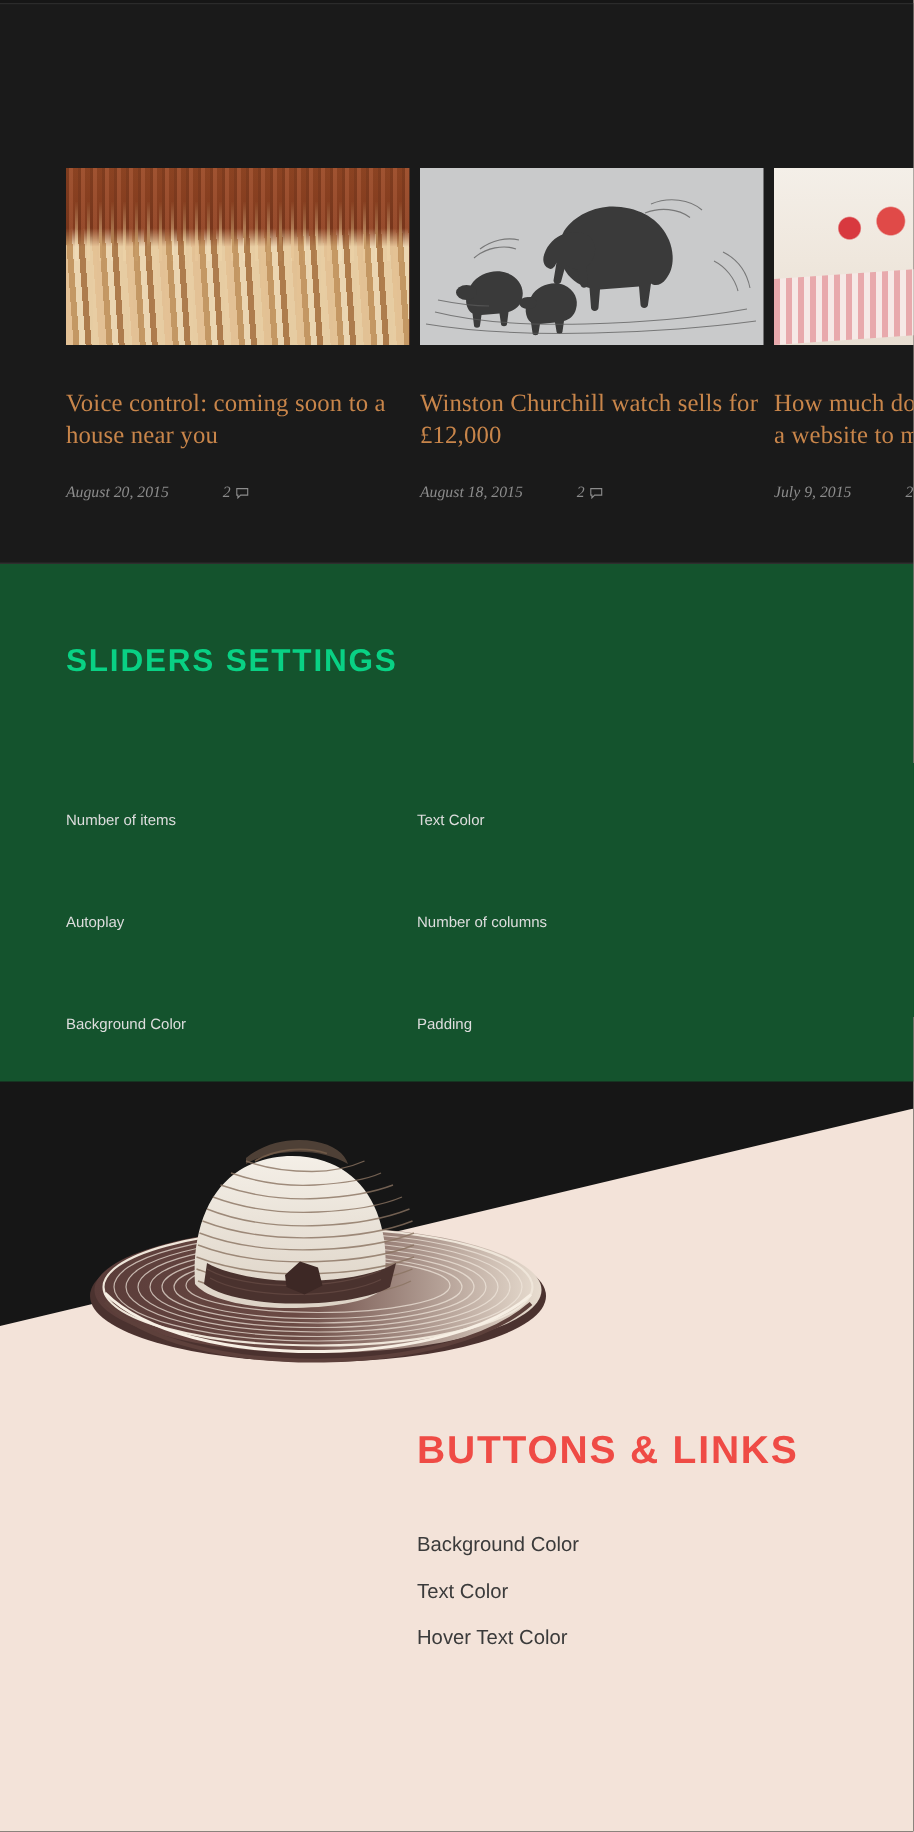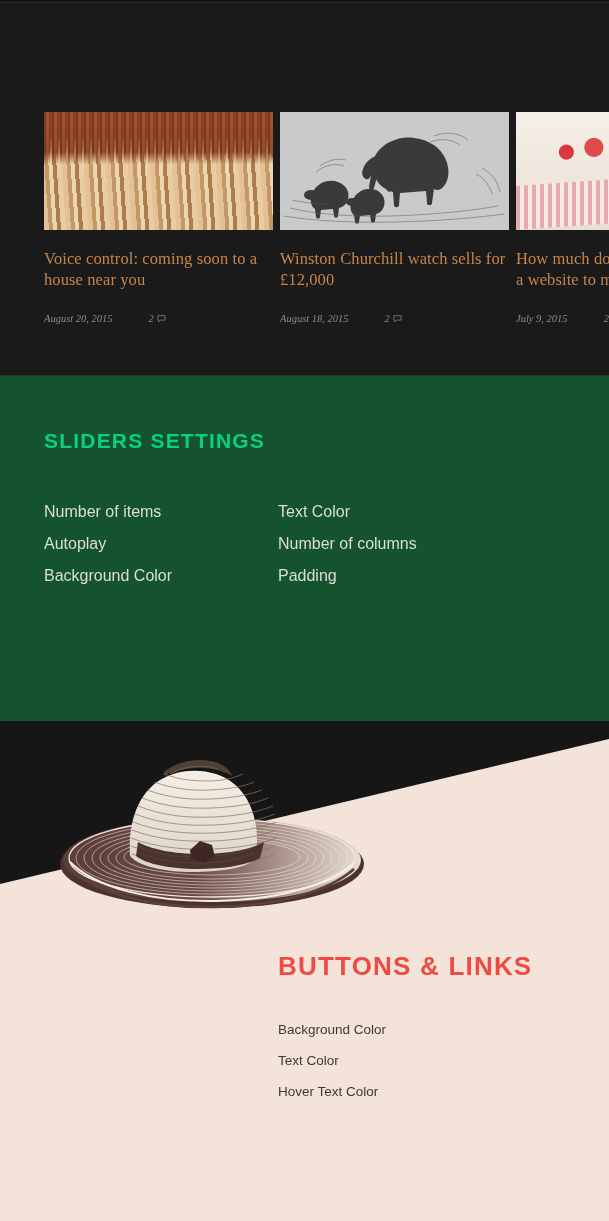--- a/index.html
+++ b/index.html
@@ -76,21 +76,21 @@
       radial-gradient(circle at 86% 22%, #f2a413 0 16px, transparent 17px),
       linear-gradient(180deg,#f4efe8 0%,#efe7dd 52%,#e8ded2 100%);
   }
   .thumb-breakfast .napkin{
     position:absolute;left:0;bottom:0;width:100%;height:44px;
     background:repeating-linear-gradient(90deg,#e8a9ac 0 4px,#f6e9e6 4px 8px);
     transform:skewY(-4deg);transform-origin:left bottom;
   }
 
   .post-title{
-    margin-top:18px;
+    margin-top:28px;
     font-family:"Liberation Serif", serif;
     font-size:16.5px;line-height:21px;
     color:#c8854a;
     letter-spacing:.1px;
   }
   .post-meta{
     margin-top:23px;
     display:flex;align-items:center;gap:36px;
     font-family:"Liberation Serif", serif;
     font-style:italic;font-size:10.5px;
@@ -108,21 +108,21 @@
     font-size:21px;font-weight:bold;letter-spacing:1.2px;line-height:31px;
     color:#09d184;text-transform:uppercase;
   }
   .settings-cols{
     position:absolute;left:44px;top:128px;width:520px;display:flex;
   }
   .settings-col{display:flex;flex-direction:column;}
   .settings-col.left{width:234px;gap:16px;}
   .settings-col.right{width:234px;gap:16px;}
   .settings-item{
-    font-size:16px;color:#dddddd;line-height:16px;white-space:nowrap;
+    font-size:10px;color:#dddddd;line-height:16px;white-space:nowrap;margin-top:36px;
   }
 
   
   .beige-panel{
     position:absolute;left:0;top:0;width:609px;height:1221px;
     background:#f3e3d9;
     clip-path:polygon(0 884px, 609px 739px, 609px 1221px, 0 1221px);
   }
 
   

